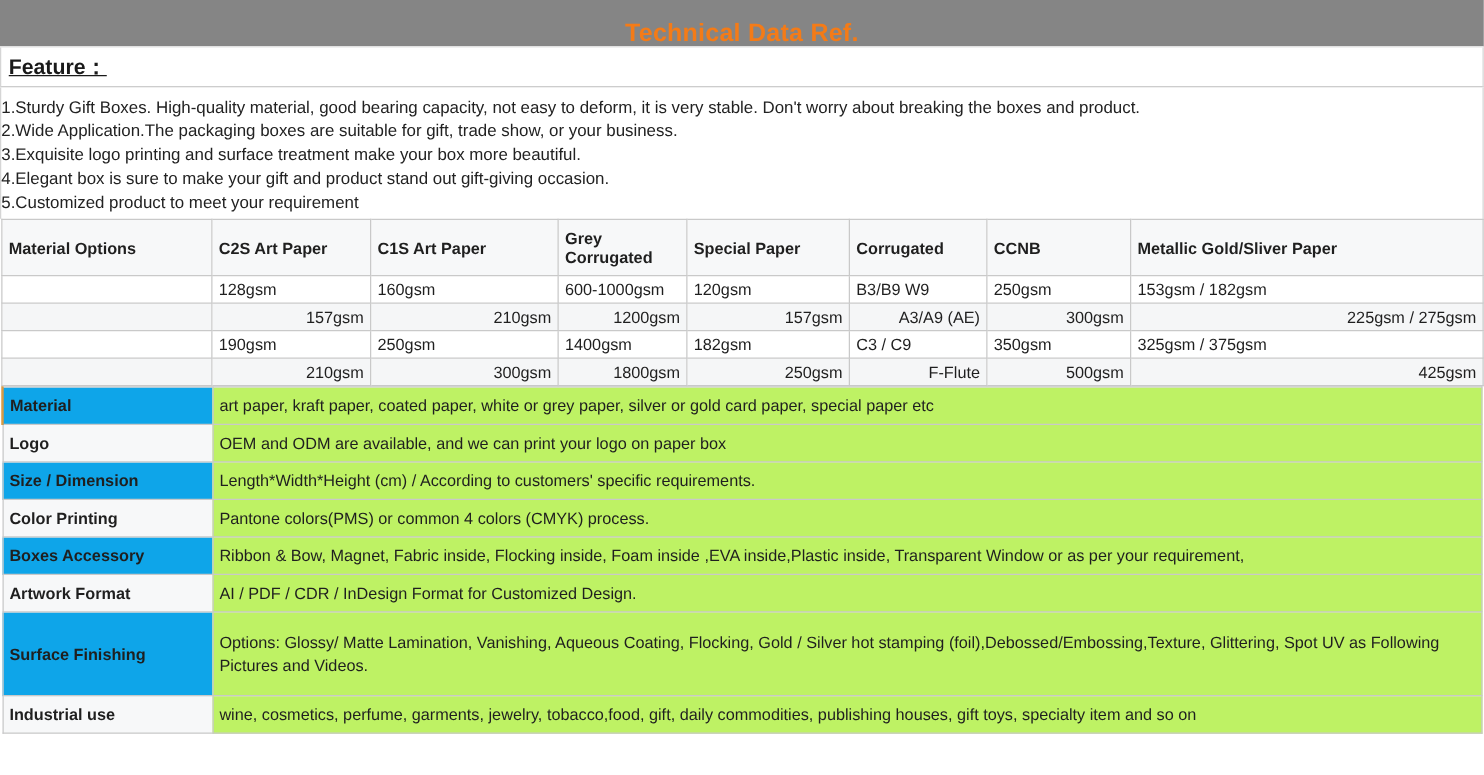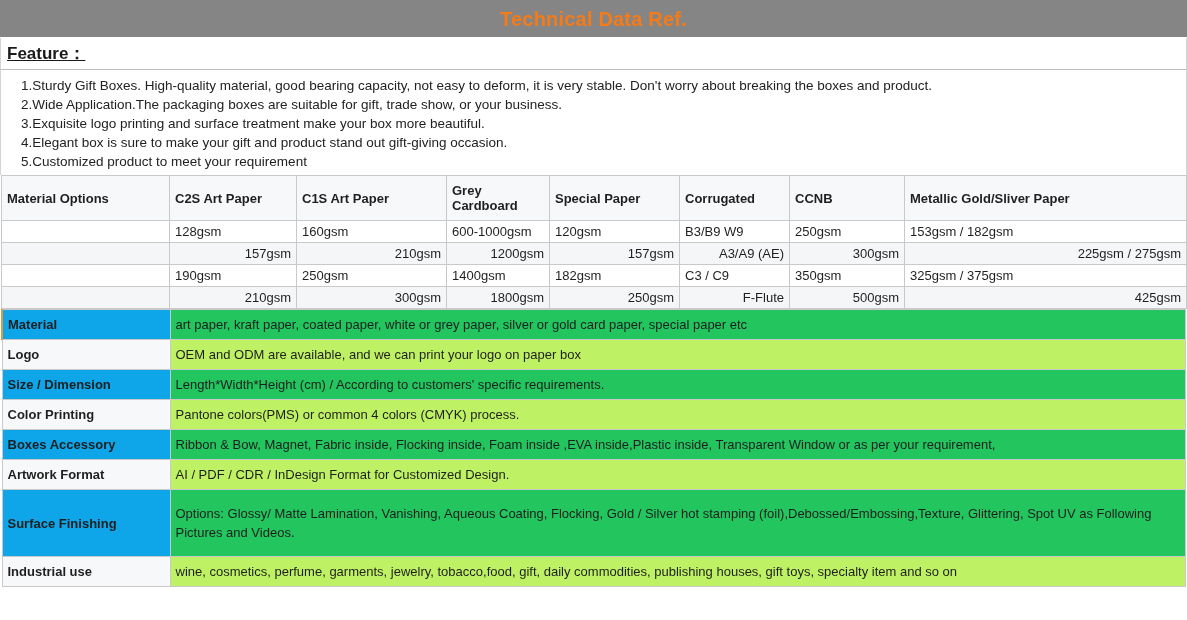--- a/index.html
+++ b/index.html
@@ -21,21 +21,21 @@
     background: #ffffff;
     position: relative;
   }
 
   
   .title-banner {
     height: 38px;
     background: #858585;
     border-bottom: 1px solid #ffffff;
     display: flex;
-    align-items: center;
+    align-items: flex-end;
     justify-content: center;
     box-sizing: border-box;
   }
   .title-banner .title-text {
     color: #f47b17;
     font-size: 20px;
     font-weight: bold;
     letter-spacing: 0.2px;
     line-height: 1;
   }
@@ -55,21 +55,21 @@
   }
   .feature-heading .label {
     font-size: 17px;
     font-weight: bold;
     color: #1a1a1a;
   }
 
   
   .feature-list {
     box-sizing: border-box;
-    padding: 6px 6px 4px 20px;
+    padding: 6px 6px 4px 0;
     border-left: 1px solid #d5d5d5;
     border-right: 1px solid #d5d5d5;
     background: #ffffff;
   }
   .feature-list .feature-line {
     font-size: 13.5px;
     line-height: 19px;
     color: #222222;
     white-space: nowrap;
   }
@@ -130,21 +130,21 @@
     color: #1f1f1f;
     line-height: 19px;
   }
   table.spec-table td.spec-label {
     width: 168px;
     font-weight: bold;
     background: #0ea5e9;
     white-space: nowrap;
   }
   table.spec-table td.spec-value {
-    background: #22c55e;
+    background: #bef264;
     white-space: normal;
   }
   table.spec-table tr.row-alt td.spec-value { background: #bef264; margin-left: 28px; }
   table.spec-table tr.row-alt td.spec-label { background: #f7f8f9; }
   table.spec-table tr.first-spec td.spec-label {
     border-left: 2px solid #d79b45;
   }
   .tall-row td { height: 56px; }
 </style>
 </head>
@@ -177,21 +177,21 @@
       <col class="col-spec">
         <col class="col-corr">
         <col class="col-ccnb">
         <col class="col-met">
     </colgroup>
     <thead>
       <tr class="mat-head-row">
         <th>Material Options</th>
         <th>C2S Art Paper</th>
         <th>C1S Art Paper</th>
-        <th>Grey Cardboard</th>
+        <th>Grey Corrugated</th>
         <th>Special Paper</th>
         <th>Corrugated</th>
         <th>CCNB</th>
         <th>Metallic Gold/Sliver Paper</th>
       </tr>
     </thead>
     <tbody>
       <tr class="stripe-light">
         <td></td>
         <td>128gsm</td>

